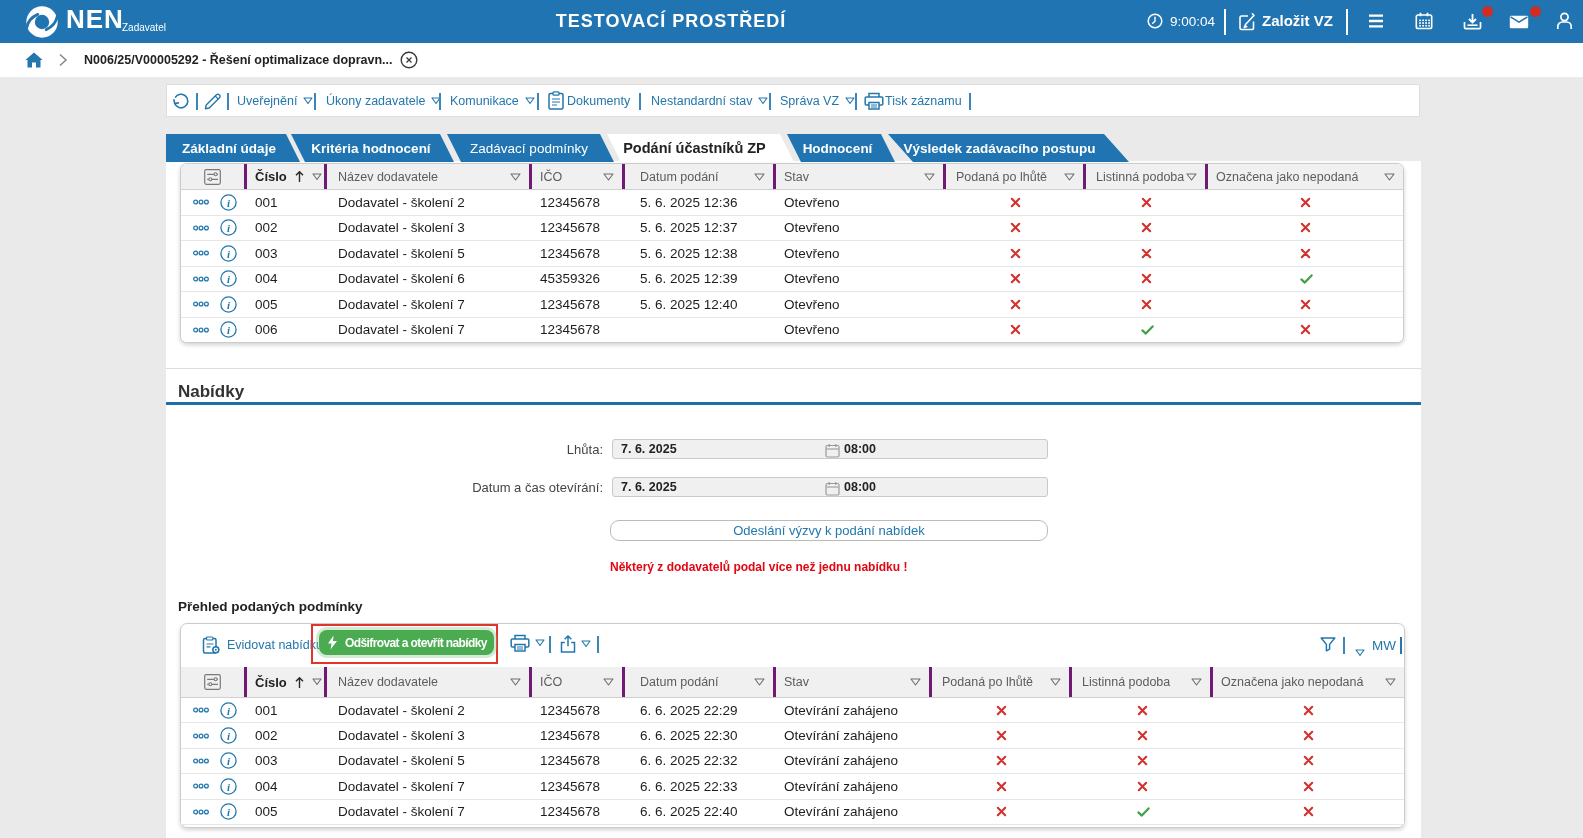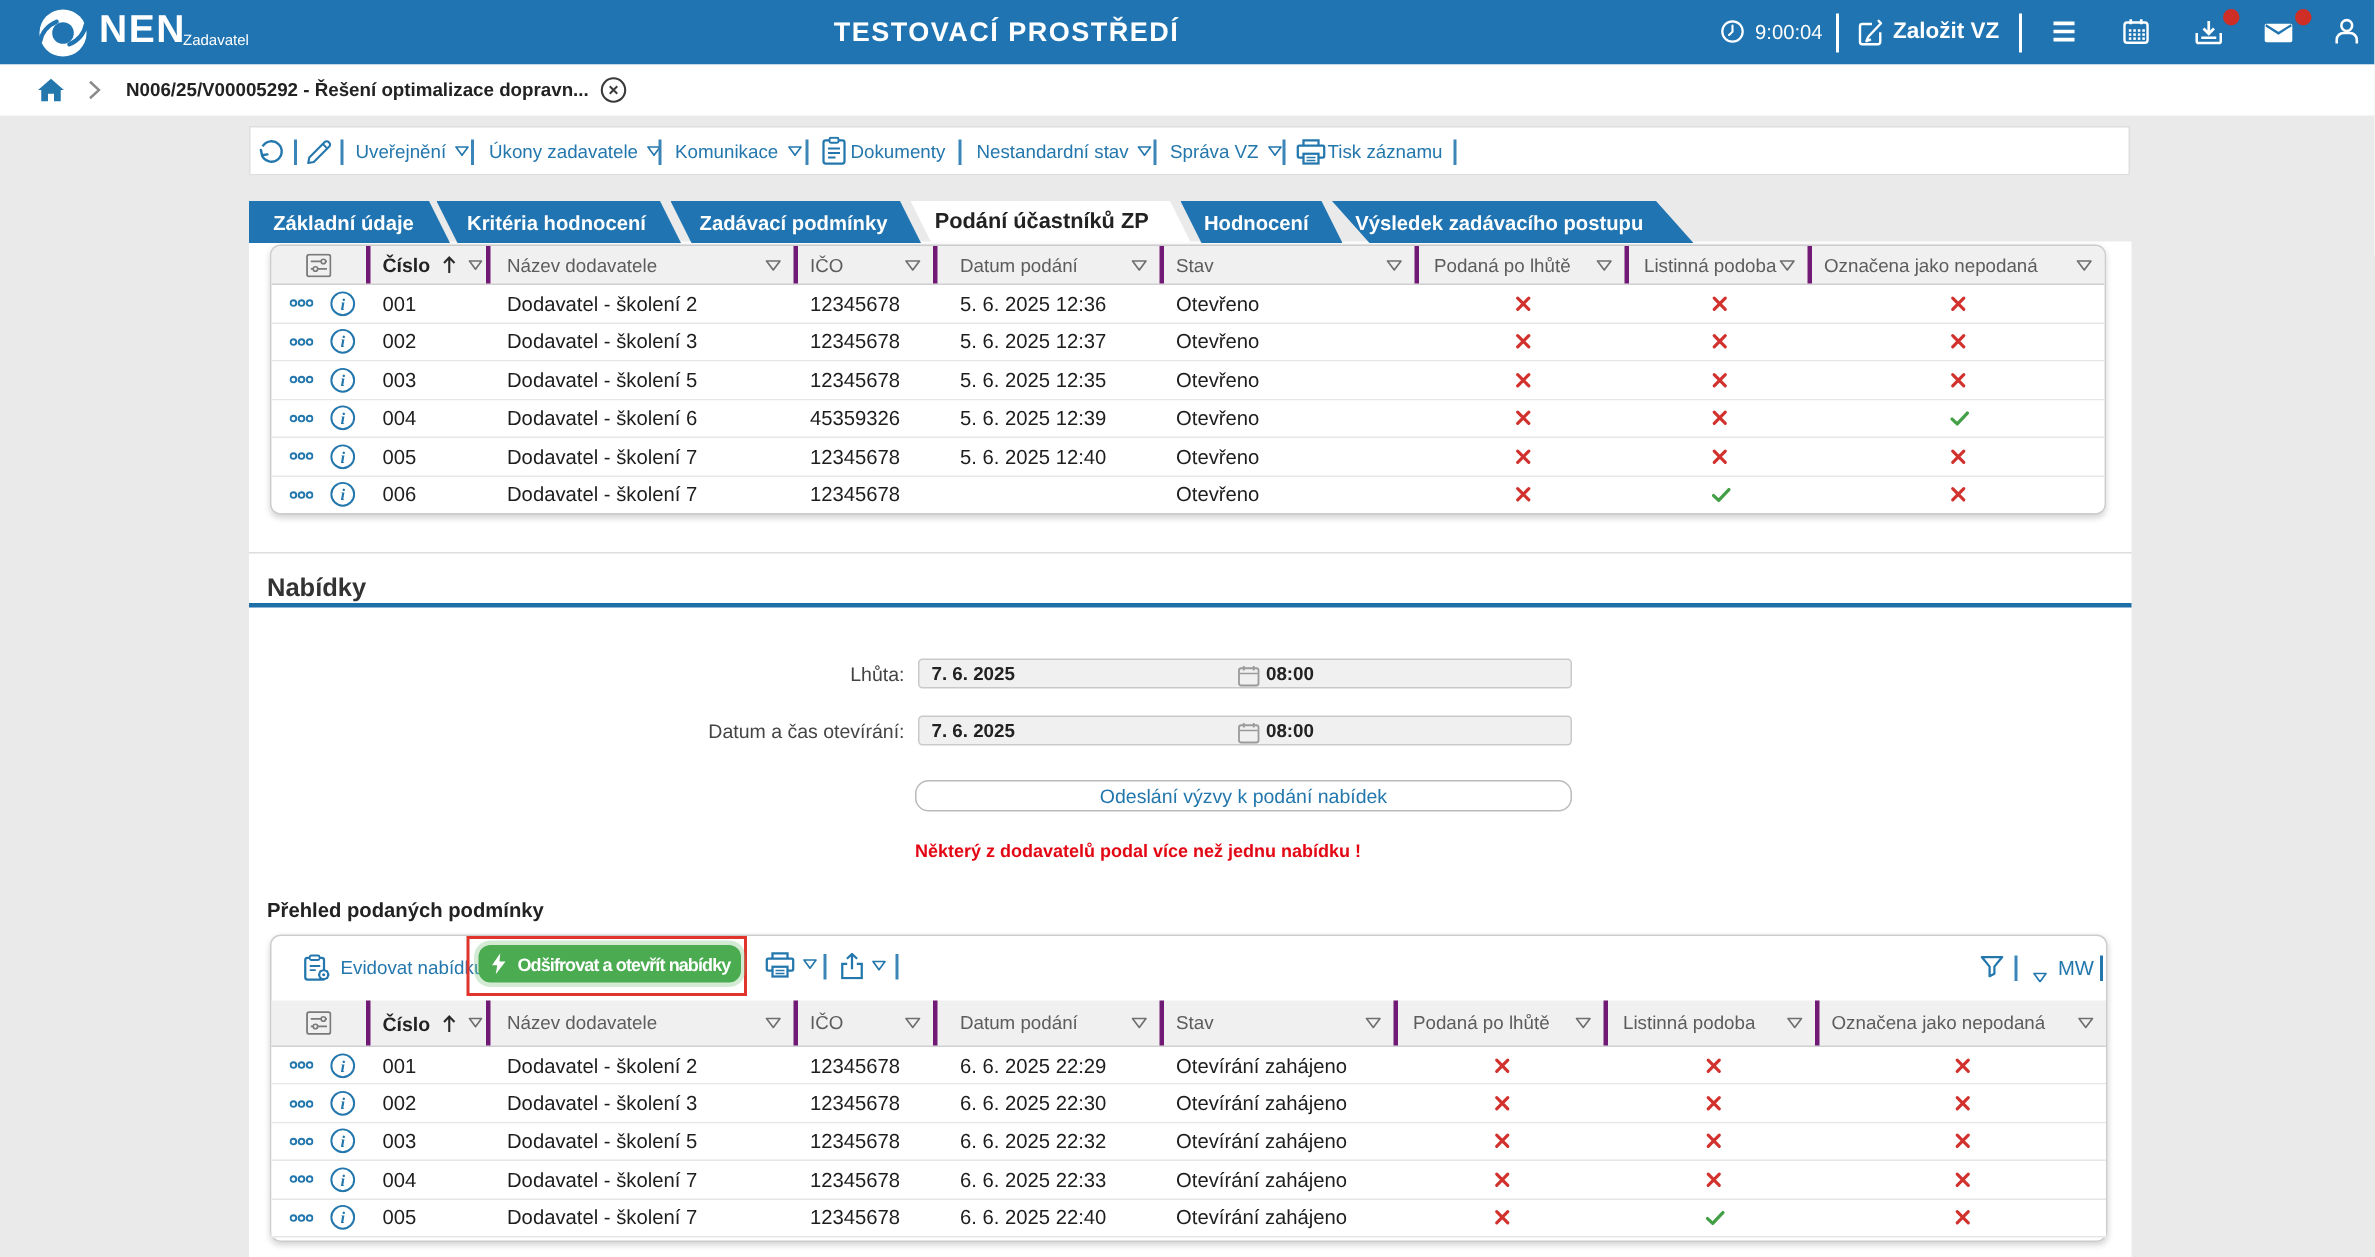--- a/index.html
+++ b/index.html
@@ -162,21 +162,21 @@
         <path d="M7 13 h6 M7 15 h6" stroke="#2377ad" stroke-width="1.1"></path>
       </svg>
     </div>
     <div class="tbi" style="left:718px;">
       <span class="tbtxt">Tisk záznamu</span>
     </div>
     <div class="sep" style="left:802px;"></div>
   </div>
 <div style="position:absolute;left:166px;top:134px;width:134px;height:28px;background:#1f74b1;clip-path:polygon(0 0, 120px 0, 134px 100%, 0 100%);display:flex;align-items:center;justify-content:center;font-size:13.5px;font-weight:bold;color:#fff;padding-right:8px;filter:drop-shadow(2px 1px 2px rgba(0,0,0,0.22));">Základní údaje</div>
 <div style="position:absolute;left:291px;top:134px;width:163px;height:28px;background:#1f74b1;clip-path:polygon(0 0, 149px 0, 163px 100%, 14px 100%);display:flex;align-items:center;justify-content:center;font-size:13.5px;font-weight:bold;color:#fff;padding-right:3px;filter:drop-shadow(2px 1px 2px rgba(0,0,0,0.22));">Kritéria hodnocení</div>
-<div style="position:absolute;left:447px;top:134px;width:167px;height:28px;background:#1f74b1;clip-path:polygon(0 0, 153px 0, 167px 100%, 14px 100%);display:flex;align-items:center;justify-content:center;font-size:13.5px;font-weight:bold;color:#fff;padding-right:3px;filter:drop-shadow(2px 1px 2px rgba(0,0,0,0.22));">Zadávací podmínky</div>
+<div style="position:absolute;left:447px;top:134px;width:167px;height:28px;background:#1f74b1;clip-path:polygon(0 0, 153px 0, 167px 100%, 14px 100%);display:flex;align-items:center;justify-content:center;font-size:13.5px;font-weight:normal;color:#fff;padding-right:3px;filter:drop-shadow(2px 1px 2px rgba(0,0,0,0.22));">Zadávací podmínky</div>
 <div style="position:absolute;left:607px;top:134px;width:187px;height:28px;background:#fff;clip-path:polygon(0 0, 173px 0, 187px 100%, 14px 100%);display:flex;align-items:center;justify-content:center;font-size:14.5px;font-weight:bold;color:#222;padding-right:12px;filter:drop-shadow(2px 1px 2px rgba(0,0,0,0.22));">Podání účastníků ZP</div>
 <div style="position:absolute;left:787px;top:134px;width:108px;height:28px;background:#1f74b1;clip-path:polygon(0 0, 94px 0, 108px 100%, 14px 100%);display:flex;align-items:center;justify-content:center;font-size:13.5px;font-weight:bold;color:#fff;padding-right:7px;filter:drop-shadow(2px 1px 2px rgba(0,0,0,0.22));">Hodnocení</div>
 <div style="position:absolute;left:888px;top:134px;width:241px;height:28px;background:#1f74b1;clip-path:polygon(0 0, 216px 0, 241px 100%, 25px 100%);display:flex;align-items:center;justify-content:center;font-size:13.5px;font-weight:bold;color:#fff;padding-right:18px;filter:drop-shadow(2px 1px 2px rgba(0,0,0,0.22));">Výsledek zadávacího postupu</div>
 <div style="position:absolute;left:180px;top:163px;width:1224px;height:180px;background:#fff;border:1px solid #cccccc;border-radius:7px;box-shadow:0 2px 4px rgba(0,0,0,0.18);overflow:hidden;">
     <div style="position:relative;width:100%;height:100%;">
       <div style="position:absolute;left:0;top:0;width:1222px;height:26px;background:#f0f0f0;border-bottom:1px solid #d0d0d0;display:flex;">
         <div class="hcell" style="width:66px;justify-content:center;">
           <svg width="17" height="16" viewBox="0 0 17 16">
             <rect x="0.7" y="0.7" width="15.6" height="14.6" rx="1.5" fill="none" stroke="#7a7a7a" stroke-width="1.2"></rect>
             <path d="M3.2 5.3 h7.3 M12.5 5.3 h1.5" stroke="#7a7a7a" stroke-width="1.2"></path>
@@ -314,21 +314,21 @@
         </div>
         <div style="left:38.5px;top:0;height:100%;display:flex;align-items:center;position:absolute;">
           <svg width="17" height="17" viewBox="0 0 17 17">
             <circle cx="8.5" cy="8.5" r="7.6" fill="none" stroke="#2377ad" stroke-width="1.3"></circle>
             <text x="8.5" y="12.6" font-family="Liberation Serif, serif" font-style="italic" font-weight="bold" font-size="11" fill="#2377ad" text-anchor="middle">i</text>
           </svg>
         </div>
         <div class="cell" style="left:74px;">003</div>
         <div class="cell" style="left:157px;">Dodavatel - školení 5</div>
         <div class="cell" style="left:359px;">12345678</div>
-        <div class="cell" style="left:459px;">5. 6. 2025 12:35</div>
+        <div class="cell" style="left:459px;">5. 6. 2025 12:38</div>
         <div class="cell" style="left:603px;">Otevřeno</div>
         <div class="cell" style="left:829.0px;">
           <svg width="11" height="11" viewBox="0 0 11 11">
             <path d="M1.8 1.8 L9.2 9.2 M9.2 1.8 L1.8 9.2" stroke="#d2322e" stroke-width="2.1" stroke-linecap="round"></path>
           </svg>
         </div>
         <div class="cell" style="left:960.0px;">
           <svg width="11" height="11" viewBox="0 0 11 11">
             <path d="M1.8 1.8 L9.2 9.2 M9.2 1.8 L1.8 9.2" stroke="#d2322e" stroke-width="2.1" stroke-linecap="round"></path>
           </svg>

